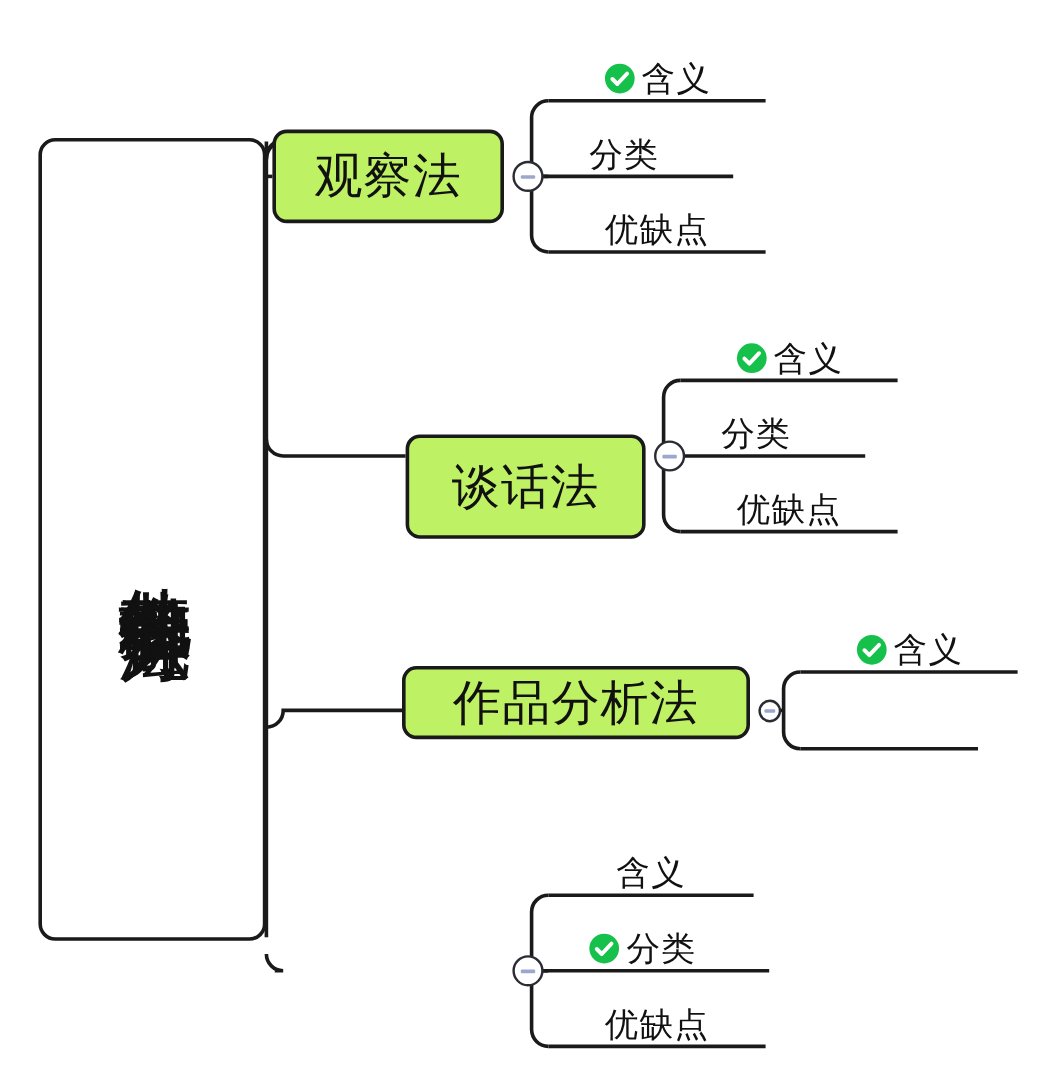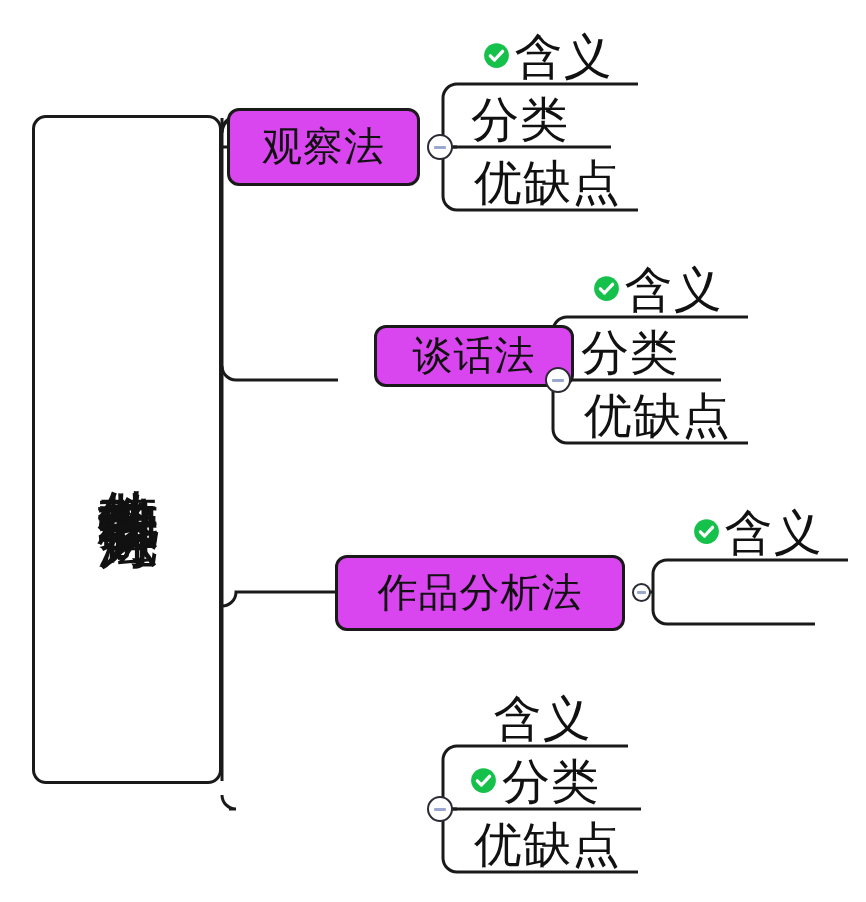--- a/index.html
+++ b/index.html
@@ -53,21 +53,21 @@
     color: #111111;
     white-space: nowrap;
   }
 
   
   .branch-node {
     position: absolute;
     box-sizing: border-box;
     border: 3px solid #1a1a1a;
     border-radius: 12px;
-    background: #d946ef;
+    background: #bef264;
     display: flex;
     align-items: center;
     justify-content: center;
   }
   .branch-text {
     font-size: 40px;
     line-height: 1;
     color: #111111;
     white-space: nowrap;
     letter-spacing: 1px;
@@ -79,21 +79,21 @@
   }
   .leaf {
     position: relative;
     box-sizing: border-box;
     display: flex;
     align-items: flex-end;
     justify-content: center;
     border-bottom: 3px solid #1a1a1a;
   }
   .leaf-label {
-    font-size: 48px;
+    font-size: 28px;
     line-height: 1;
     color: #111111;
     white-space: nowrap;
     letter-spacing: 1px;
     display: inline-flex;
     align-items: center;
     gap: 5px;
     padding-bottom: 3px;
   }
   .check-icon {
@@ -193,21 +193,21 @@
       </span>
     </div>
     <div class="leaf" style="width:154px; height:63px; margin-left:-14px; border-bottom:none;">
       <span class="leaf-label">分类</span>
     </div>
     <div class="leaf" style="width:181px; height:63px; border-bottom:none;">
       <span class="leaf-label">优缺点</span>
     </div>
   </div>
 
-  <div class="branch-node" style="left:338px; top:325px; width:200px; height:62px;margin-left:36px;">
+  <div class="branch-node" style="left:338px; top:362px; width:200px; height:87px;">
     <span class="branch-text">谈话法</span>
   </div>
   <div class="toggle big" style="left:545px; top:367px;">
     <span class="minus"></span>
   </div>
   <div class="leaf-group" style="left:567px; top:255px;">
     <div class="leaf" style="width:181px; height:62px; border-bottom:none;">
       <span class="leaf-label">
         <svg class="check-icon" viewBox="0 0 24 24" xmlns="http://www.w3.org/2000/svg">
           <circle cx="12" cy="12" r="11" fill="#16c14b"></circle>
@@ -217,21 +217,21 @@
       </span>
     </div>
     <div class="leaf" style="width:154px; height:63px; margin-left:-14px; border-bottom:none;">
       <span class="leaf-label">分类</span>
     </div>
     <div class="leaf" style="width:181px; height:63px; border-bottom:none;">
       <span class="leaf-label">优缺点</span>
     </div>
   </div>
 
-  <div class="branch-node" style="left:335px; top:555px; width:290px; height:76px;">
+  <div class="branch-node" style="left:335px; top:555px; width:290px; height:61px;">
     <span class="branch-text">作品分析法</span>
   </div>
   <div class="toggle small" style="left:632px; top:583px;">
     <span class="minus"></span>
   </div>
   <div class="leaf-group" style="left:667px; top:498px;">
     <div class="leaf" style="width:181px; height:62px; border-bottom:none;">
       <span class="leaf-label">
         <svg class="check-icon" viewBox="0 0 24 24" xmlns="http://www.w3.org/2000/svg">
           <circle cx="12" cy="12" r="11" fill="#16c14b"></circle>

